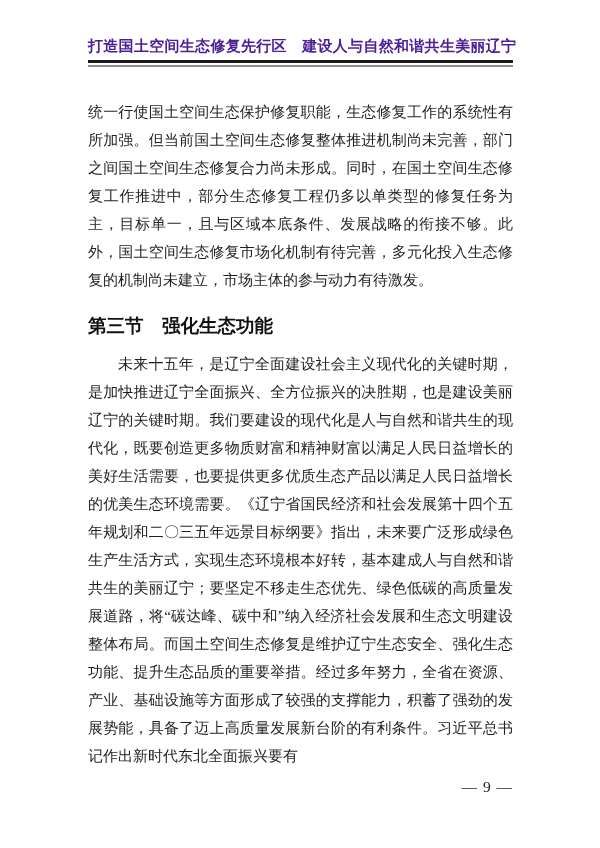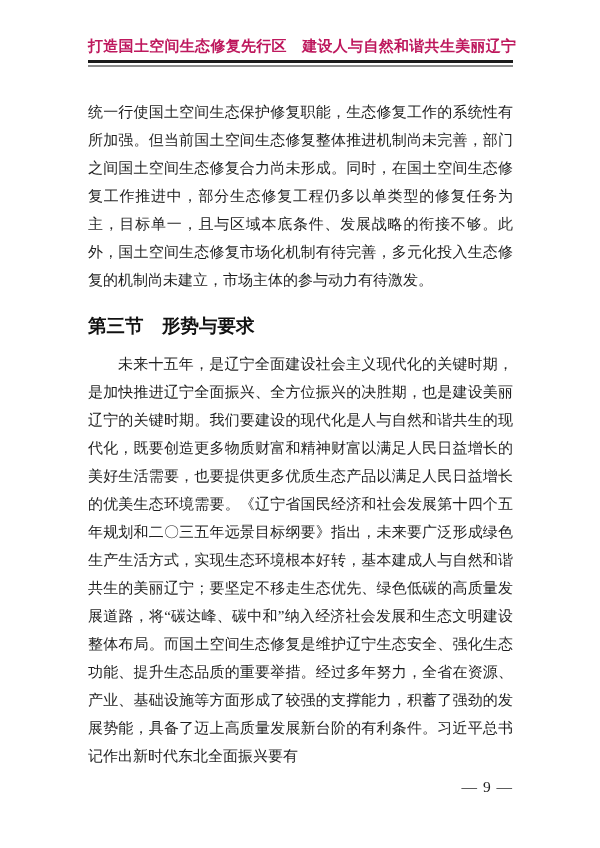--- a/index.html
+++ b/index.html
@@ -21,21 +21,21 @@
     left: 88px;
     right: 87px;
     top: 36px;
   }
   .header-title {
     font-family: "Liberation Sans", "DejaVu Sans", sans-serif;
     font-weight: 700;
     font-size: 15px;
     line-height: 19px;
     letter-spacing: 0.3px;
-    color: #be185d;
+    color: #4c1d95;
     white-space: nowrap;
     padding-bottom: 5px;
   }
   .rule-thick {
     height: 0;
     border-top: 3px solid #1a1a1a;
   }
   .rule-thin {
     height: 0;
     margin-top: 2px;
@@ -85,21 +85,21 @@
 
     <header>
       <div class="header-title">打造国土空间生态修复先行区　建设人与自然和谐共生美丽辽宁</div>
       <div class="rule-thick"></div>
       <div class="rule-thin"></div>
     </header>
 
     <main>
       <p class="para continuation">统一行使国土空间生态保护修复职能，生态修复工作的系统性有所加强。但当前国土空间生态修复整体推进机制尚未完善，部门之间国土空间生态修复合力尚未形成。同时，在国土空间生态修复工作推进中，部分生态修复工程仍多以单类型的修复任务为主，目标单一，且与区域本底条件、发展战略的衔接不够。此外，国土空间生态修复市场化机制有待完善，多元化投入生态修复的机制尚未建立，市场主体的参与动力有待激发。</p>
 
-      <h2 class="section-heading">第三节　形势与要求</h2>
+      <h2 class="section-heading">第三节　强化生态功能</h2>
 
       <p class="para indented">未来十五年，是辽宁全面建设社会主义现代化的关键时期，是加快推进辽宁全面振兴、全方位振兴的决胜期，也是建设美丽辽宁的关键时期。我们要建设的现代化是人与自然和谐共生的现代化，既要创造更多物质财富和精神财富以满足人民日益增长的美好生活需要，也要提供更多优质生态产品以满足人民日益增长的优美生态环境需要。《辽宁省国民经济和社会发展第十四个五年规划和二〇三五年远景目标纲要》指出，未来要广泛形成绿色生产生活方式，实现生态环境根本好转，基本建成人与自然和谐共生的美丽辽宁；要坚定不移走生态优先、绿色低碳的高质量发展道路，将“碳达峰、碳中和”纳入经济社会发展和生态文明建设整体布局。而国土空间生态修复是维护辽宁生态安全、强化生态功能、提升生态品质的重要举措。经过多年努力，全省在资源、产业、基础设施等方面形成了较强的支撑能力，积蓄了强劲的发展势能，具备了迈上高质量发展新台阶的有利条件。习近平总书记作出新时代东北全面振兴要有</p>
     </main>
 
   </div>
 
   <div class="footer">
     <span>— 9 —</span>
   </div>
 </div>

